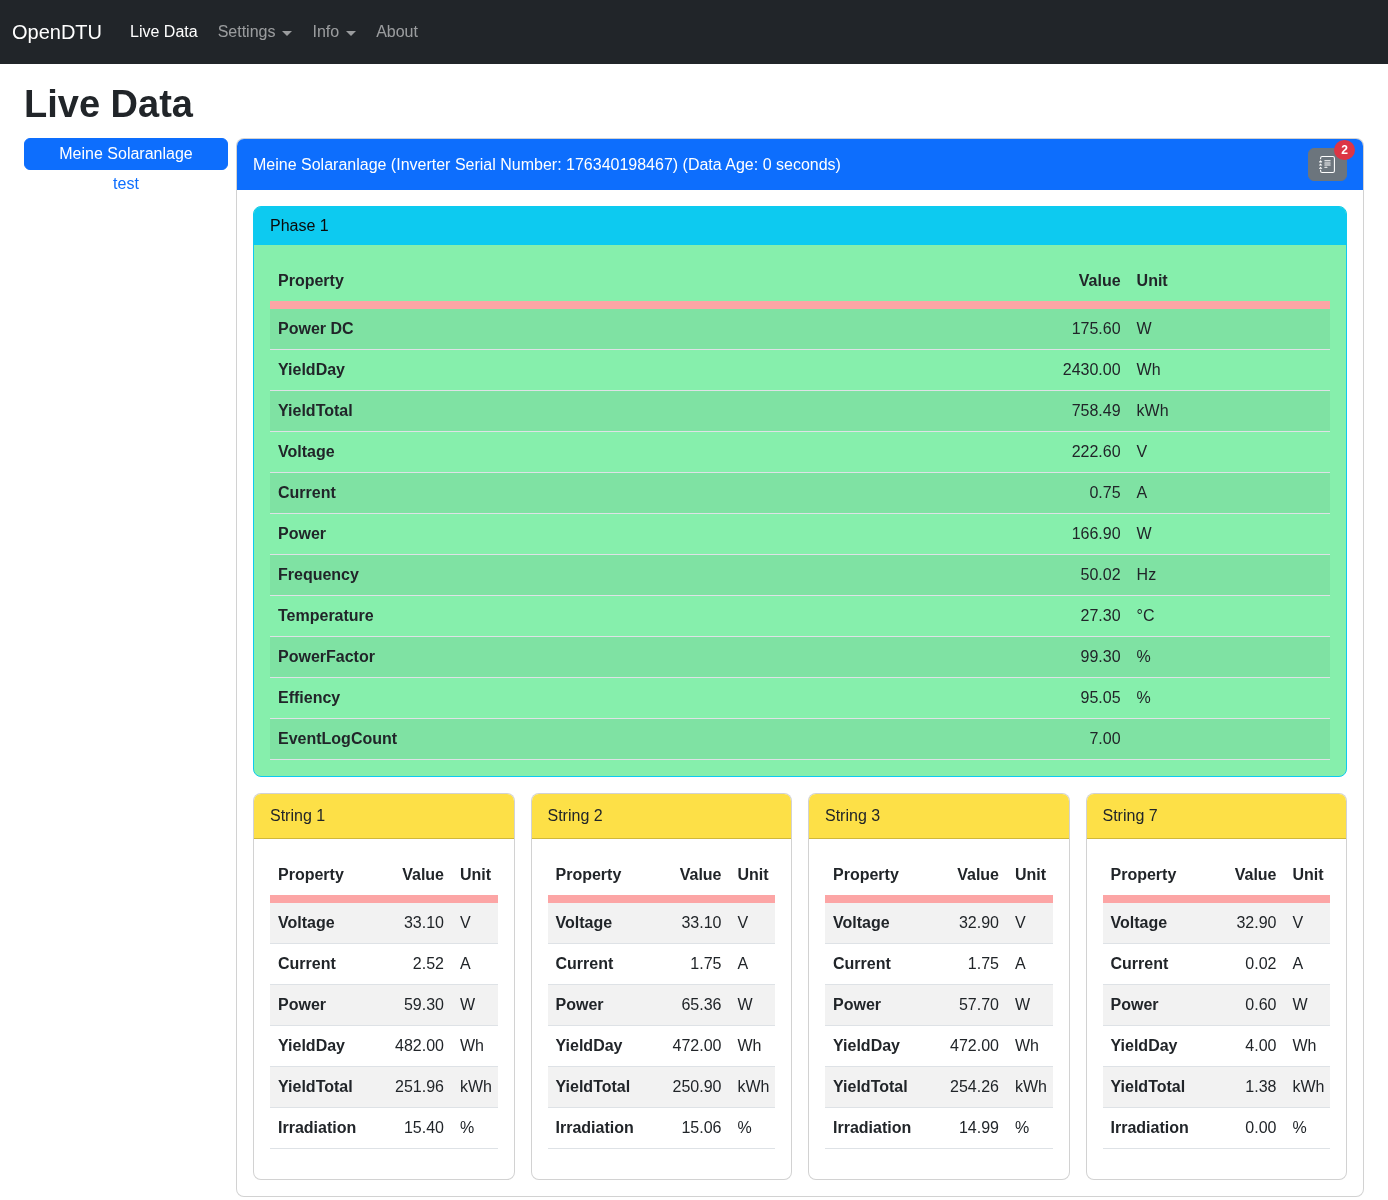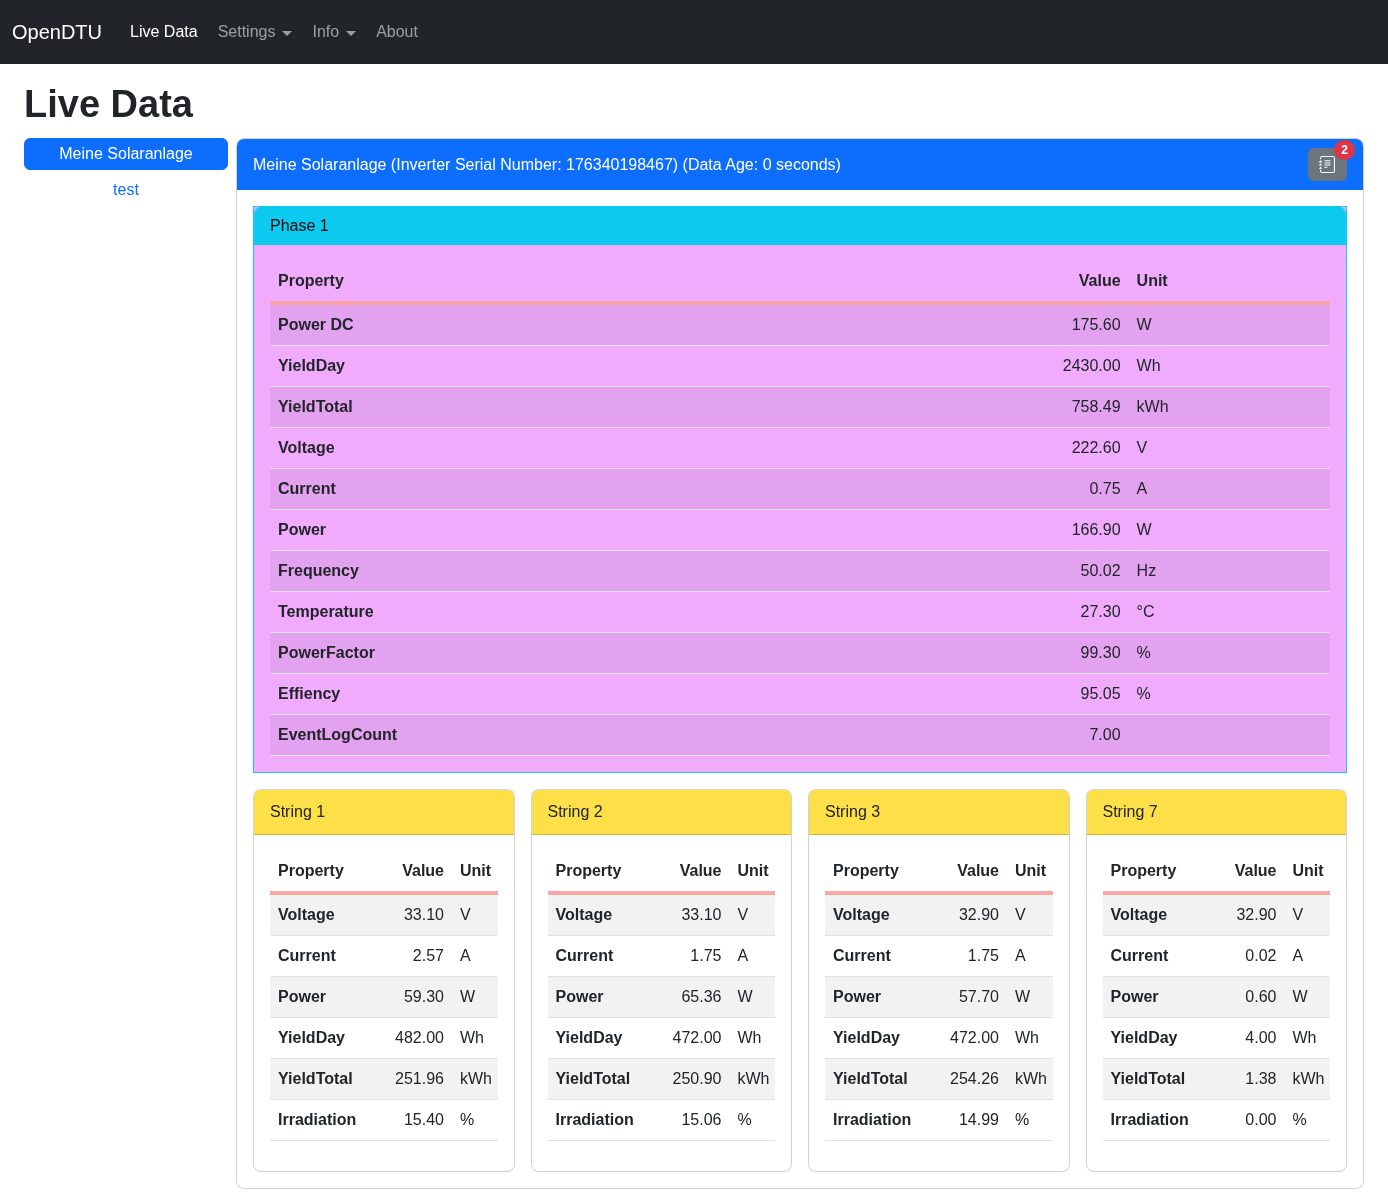--- a/index.html
+++ b/index.html
@@ -81,21 +81,21 @@
     padding:6px 12px;
     font-size:16px;
     font-family:inherit;
     text-align:center;
     cursor:pointer;
   }
   .inverter-link{
     display:block;
     text-align:center;
     color:var(--primary);
-    margin-top:8px;
+    margin-top:2px;
     text-decoration:none;
     cursor:pointer;
   }
   .main{flex:1;min-width:0;}
 
   
   .card{
     border:1px solid rgba(0,0,0,.175);
     border-radius:8px;
     background:#fff;
@@ -132,41 +132,41 @@
     border-radius:999px;
     font-size:12px;
     line-height:1;
     padding:4px 7px;
     font-weight:bold;
   }
 
   
   .phase-card{
     border:1px solid var(--info);
-    border-radius:0;
-    background:#f0abfc;
+    border-radius:8px;
+    background:#86efac;
   }
   .phase-header{
     background:var(--info);
     color:#0a0a0a;
     padding:7px 16px;
     border-radius:7px 7px 0 0;
   }
   .phase-body{padding:16px;}
 
   
   table{width:100%;border-collapse:collapse;table-layout:fixed;}
   th,td{
     padding:8px;
     line-height:24px;
     text-align:left;
     overflow:hidden;
     white-space:nowrap;
   }
-  thead th{border-bottom:4px solid #fca5a5;font-weight:bold;}
+  thead th{border-bottom:8px solid #fca5a5;font-weight:bold;}
   tbody tr{border-bottom:1px solid var(--border);}
   tbody tr:nth-child(odd){background:var(--stripe);}
   td.prop{font-weight:bold;}
   .col-value,td.val{text-align:right;}
   .phase-table col.c-prop{width:60%;}
   .phase-table col.c-val{width:21%;}
   .phase-table col.c-unit{width:19%;}
   .string-table col.c-prop{width:50%;}
   .string-table col.c-val{width:30%;}
   .string-table col.c-unit{width:20%;}
@@ -330,21 +330,21 @@
                       </tr>
                     </thead>
                     <tbody>
                       <tr>
                         <td class="prop">Voltage</td>
                         <td class="val">33.10</td>
                         <td class="unit">V</td>
                       </tr>
                       <tr>
                         <td class="prop">Current</td>
-                        <td class="val">2.57</td>
+                        <td class="val">2.52</td>
                         <td class="unit">A</td>
                       </tr>
                       <tr>
                         <td class="prop">Power</td>
                         <td class="val">59.30</td>
                         <td class="unit">W</td>
                       </tr>
                       <tr>
                         <td class="prop">YieldDay</td>
                         <td class="val">482.00</td>

